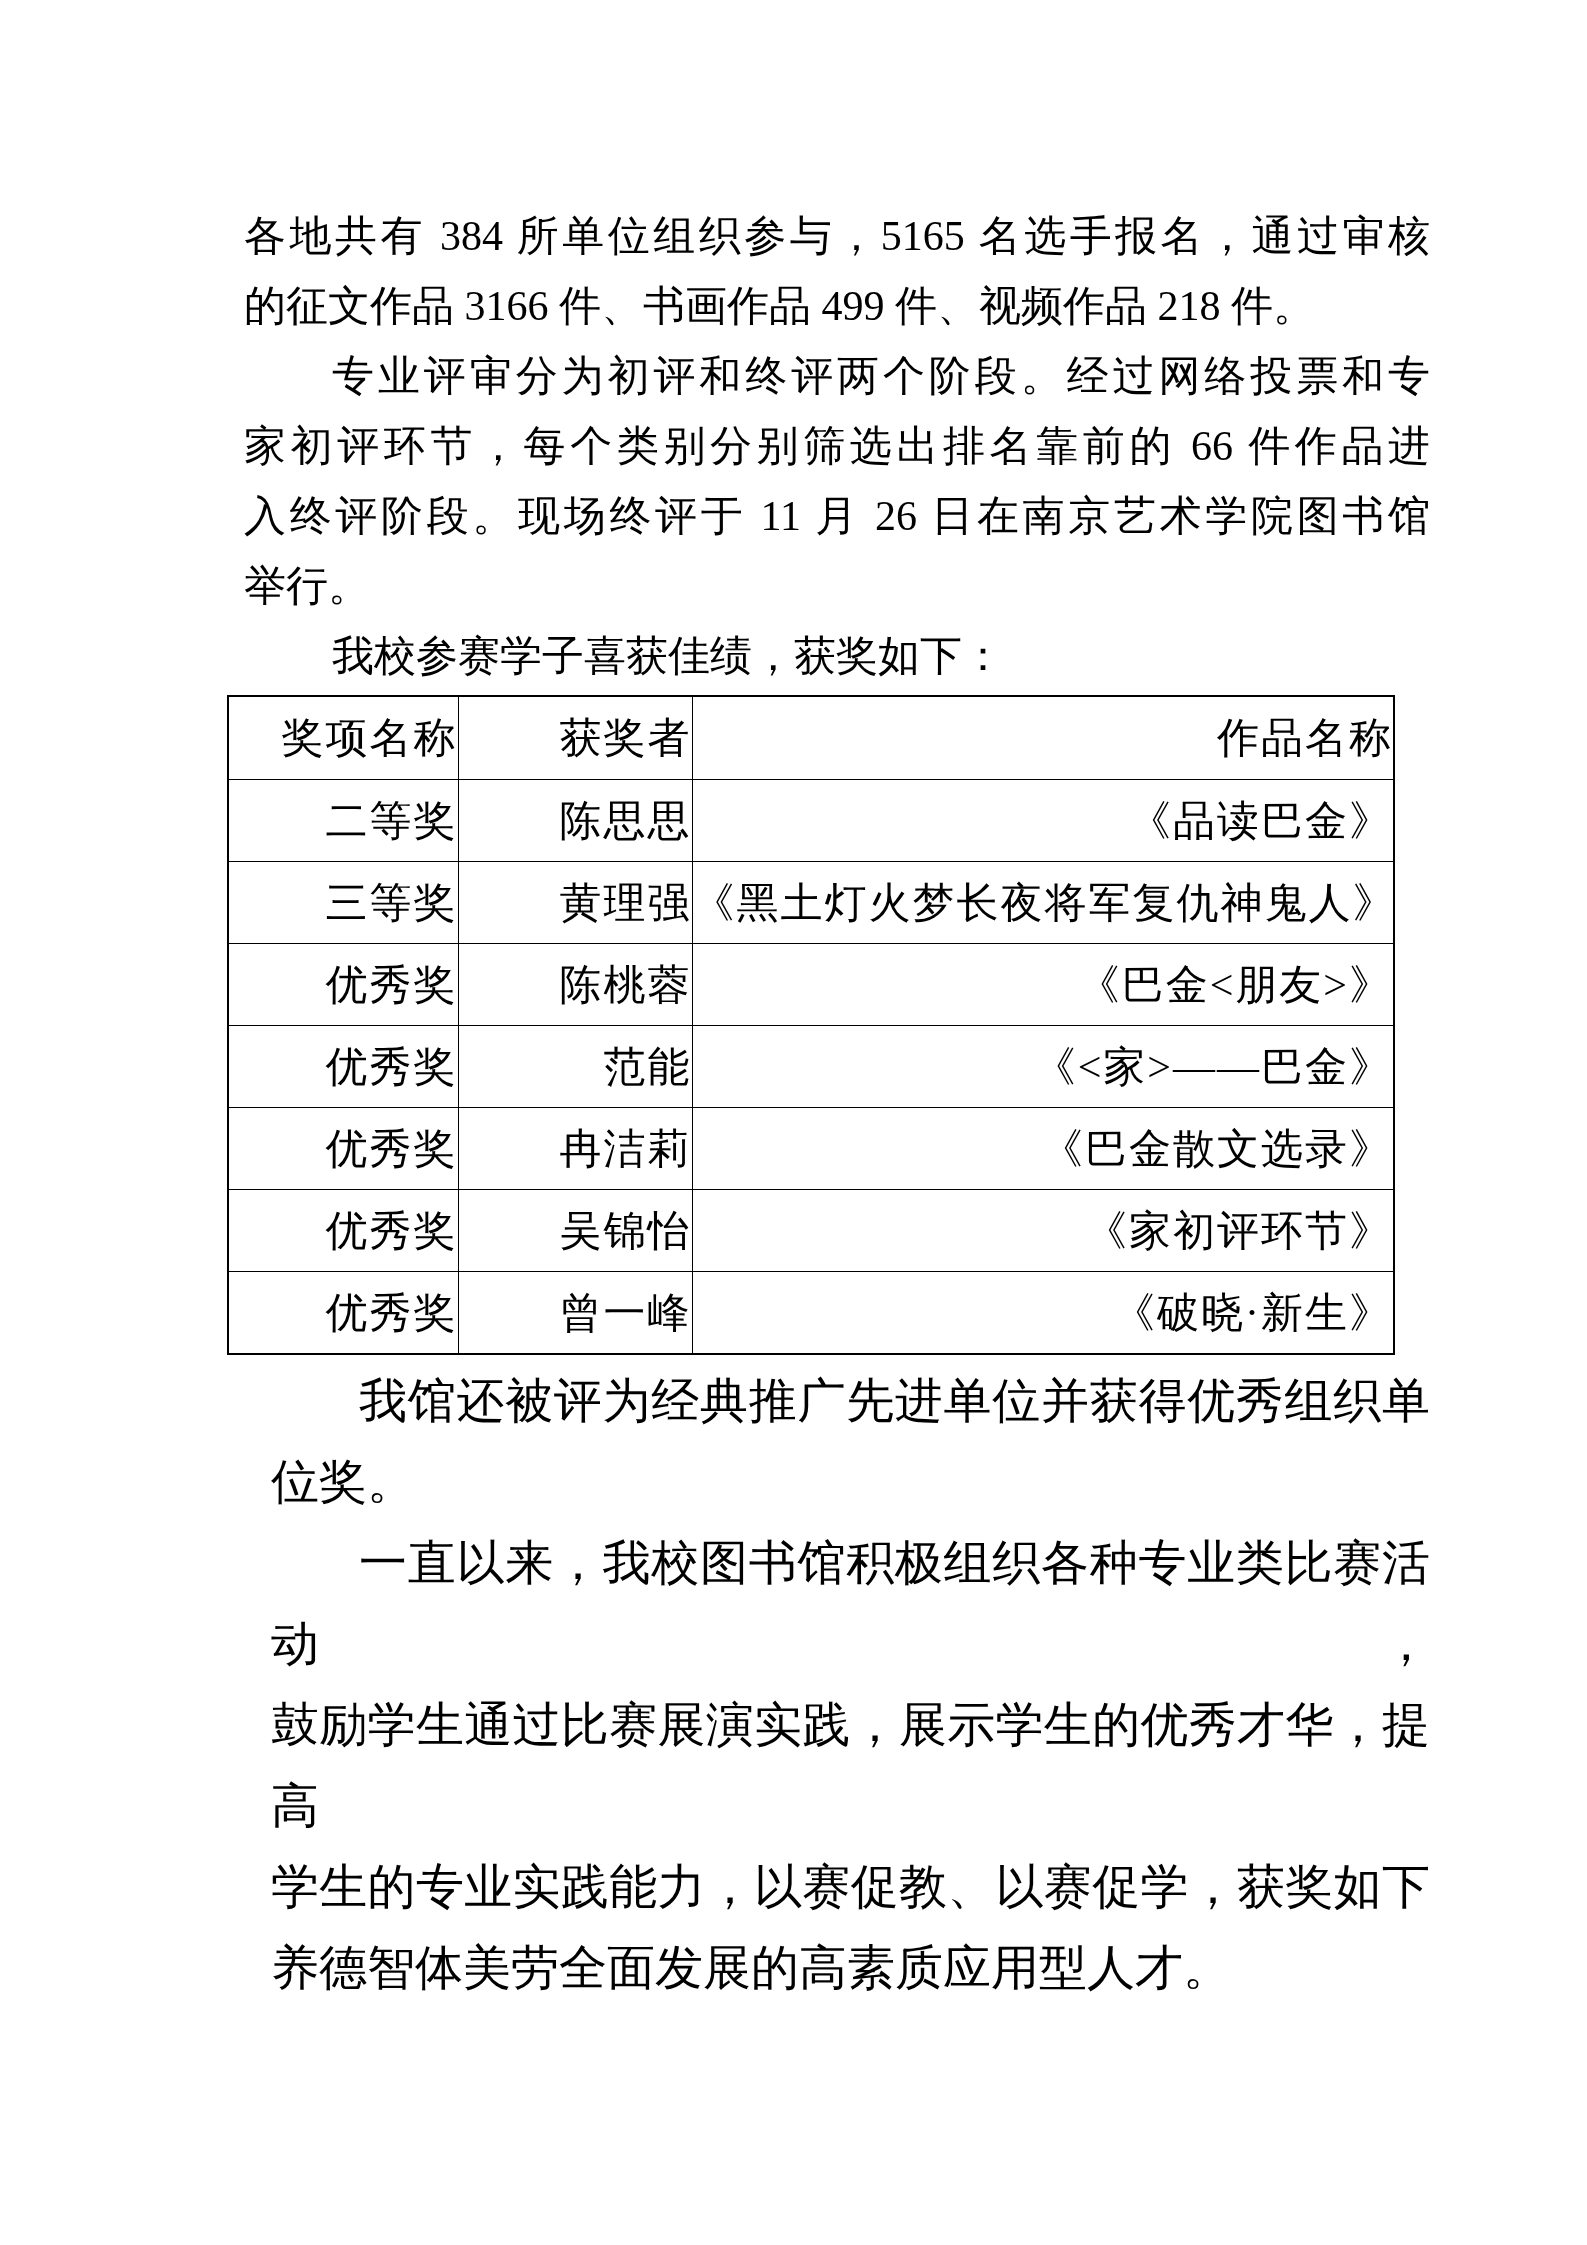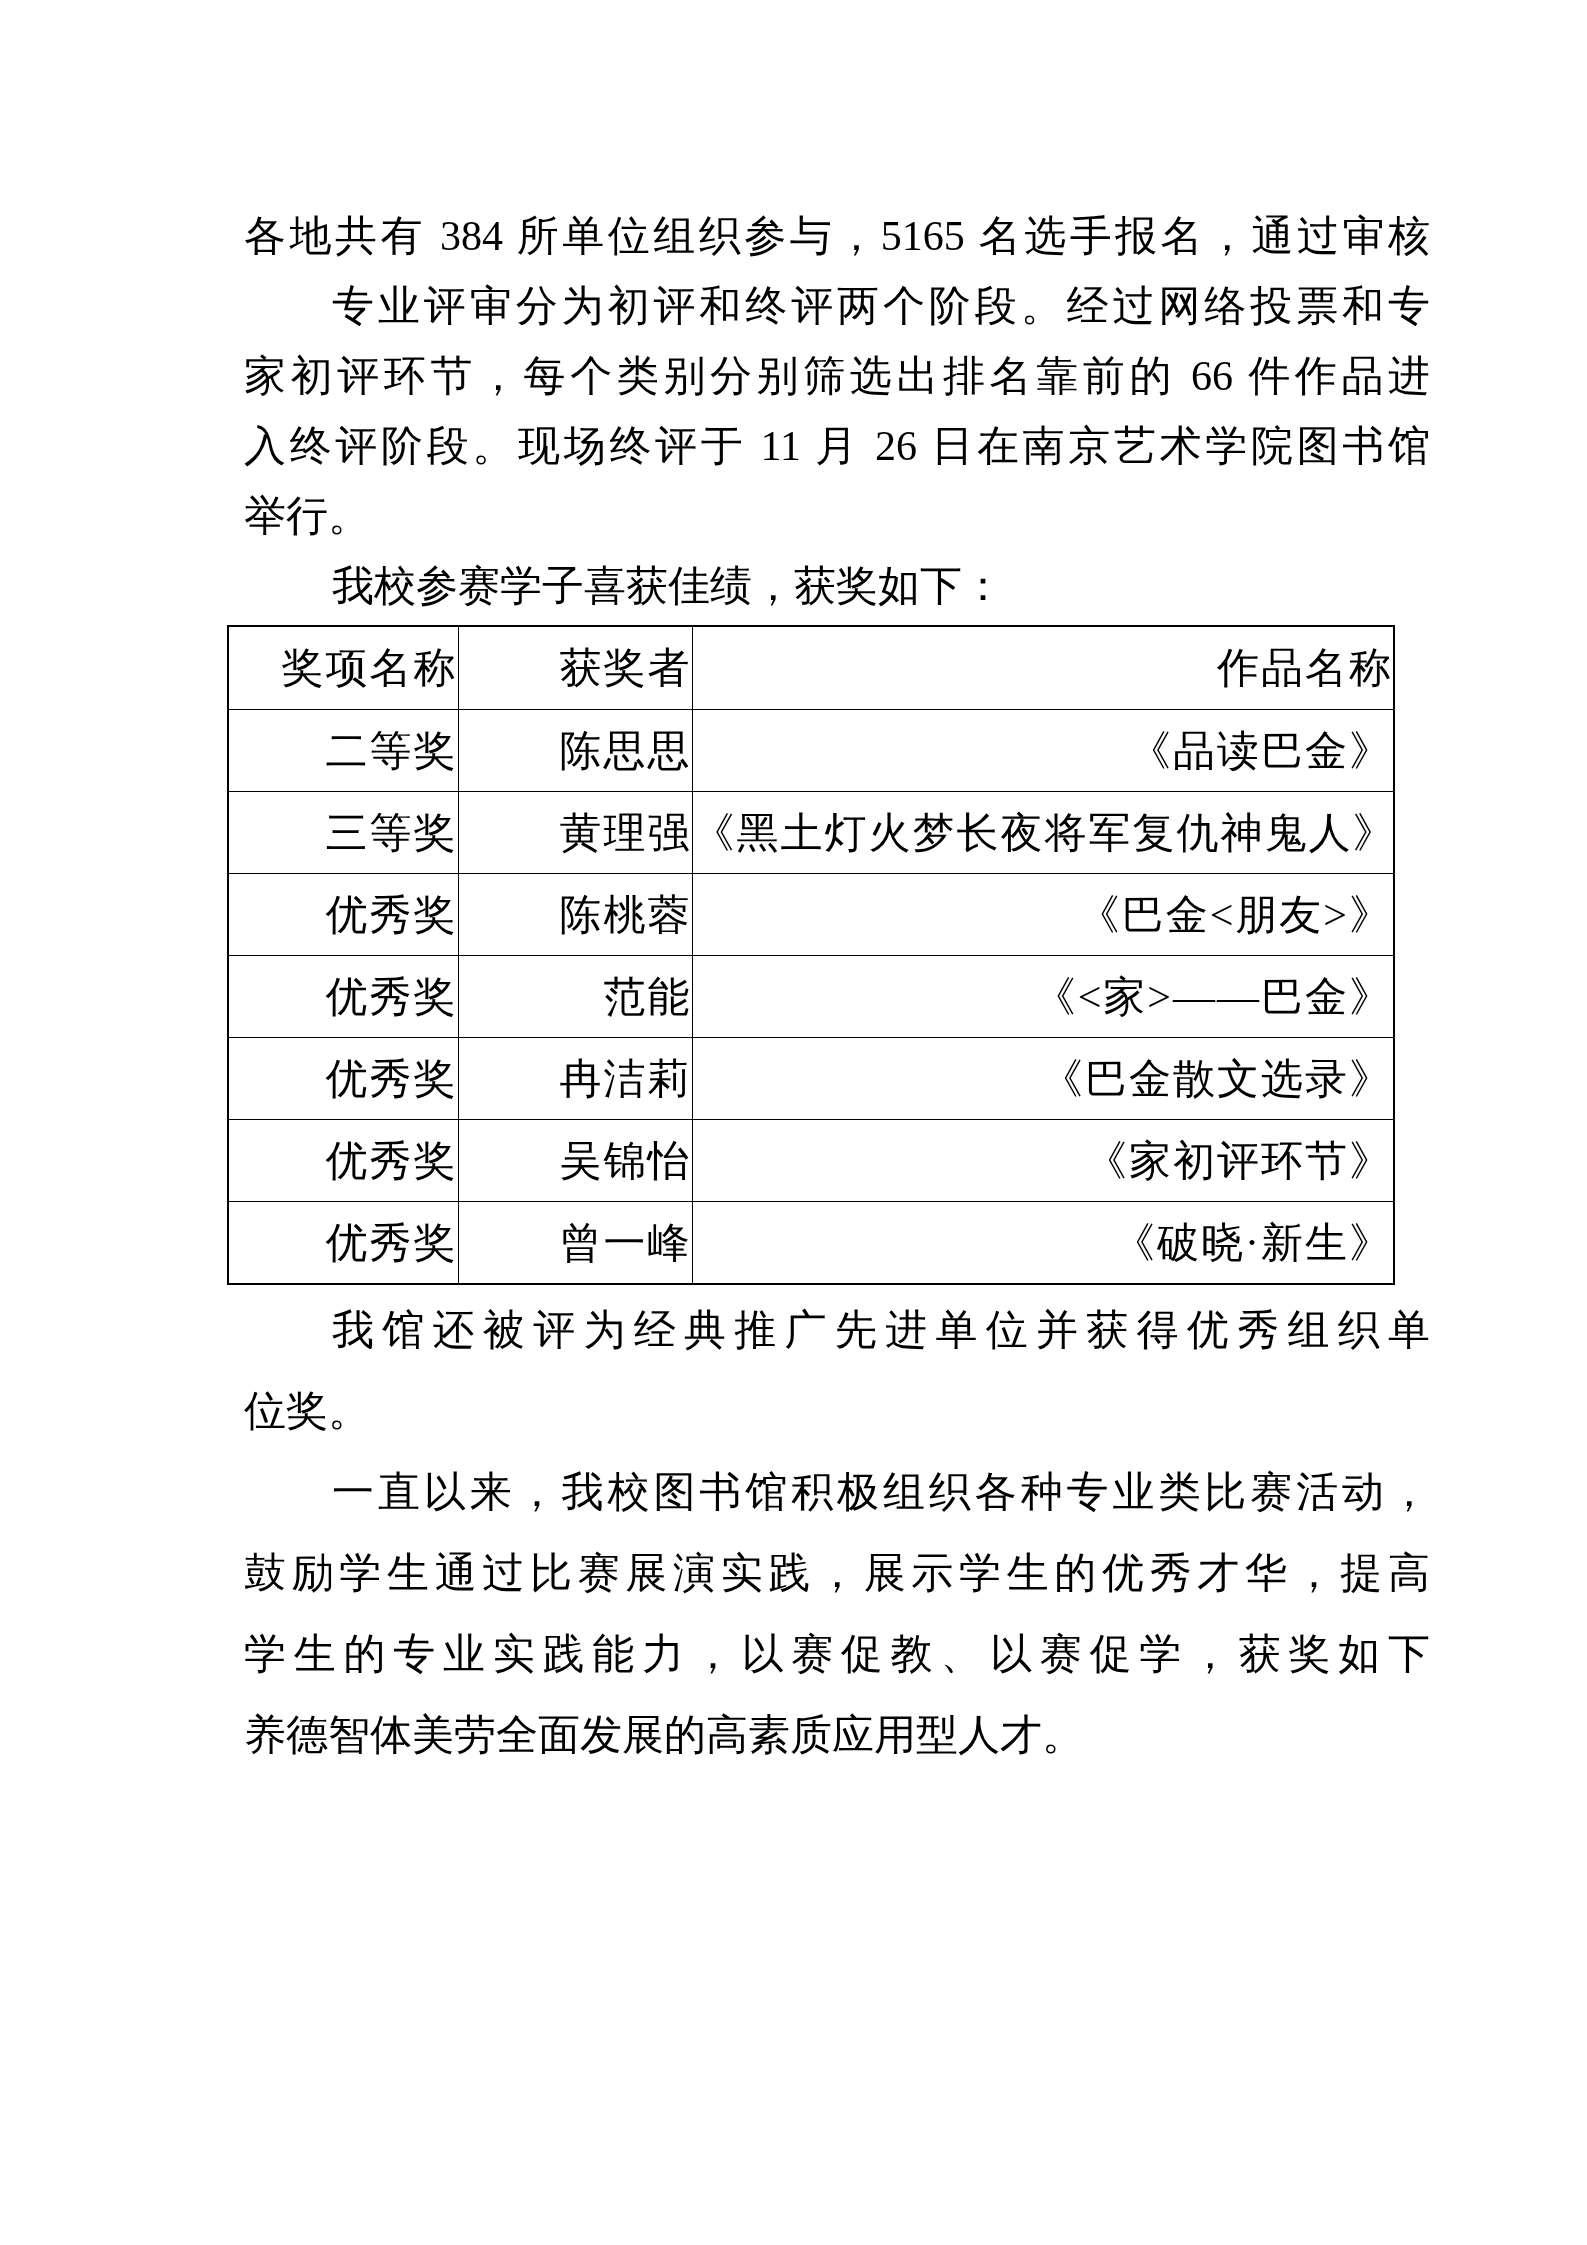--- a/index.html
+++ b/index.html
@@ -18,23 +18,24 @@
     padding: 201px 157px 0 244px;
     overflow: hidden;
     border-radius: 31px;
   }
   .line {
     font-size: 42px;
     line-height: 70px;
     white-space: nowrap;
   }
   .line-lg {
-    font-size: 42px;
+    font-size: 48px;
     line-height: 81px;
     white-space: nowrap;
+    margin-left: 27px;
   }
   .jc {
     text-align: justify;
     text-align-last: justify;
     white-space: normal;
   }
   .indent { text-indent: 88px; }
   .block-gap-table { margin-top: 4px; }
   .block-after-table { margin-top: 5px; }
   table.awards {
@@ -61,20 +62,21 @@
   col.c-winner { width: 234px; }
   col.c-work   { width: 702px; }
 </style>
 </head>
 <body>
 
 <div class="page">
 
   <div>
     <div class="line jc">各地共有 384 所单位组织参与，5165 名选手报名，通过审核</div>
+    <div class="line">的征文作品 3166 件、书画作品 499 件、视频作品 218 件。</div>
   </div>
 
   <div>
     <div class="line jc indent">专业评审分为初评和终评两个阶段。经过网络投票和专</div>
     <div class="line jc">家初评环节，每个类别分别筛选出排名靠前的 66 件作品进</div>
     <div class="line jc">入终评阶段。现场终评于 11 月 26 日在南京艺术学院图书馆</div>
     <div class="line">举行。</div>
   </div>
 
   <div>

